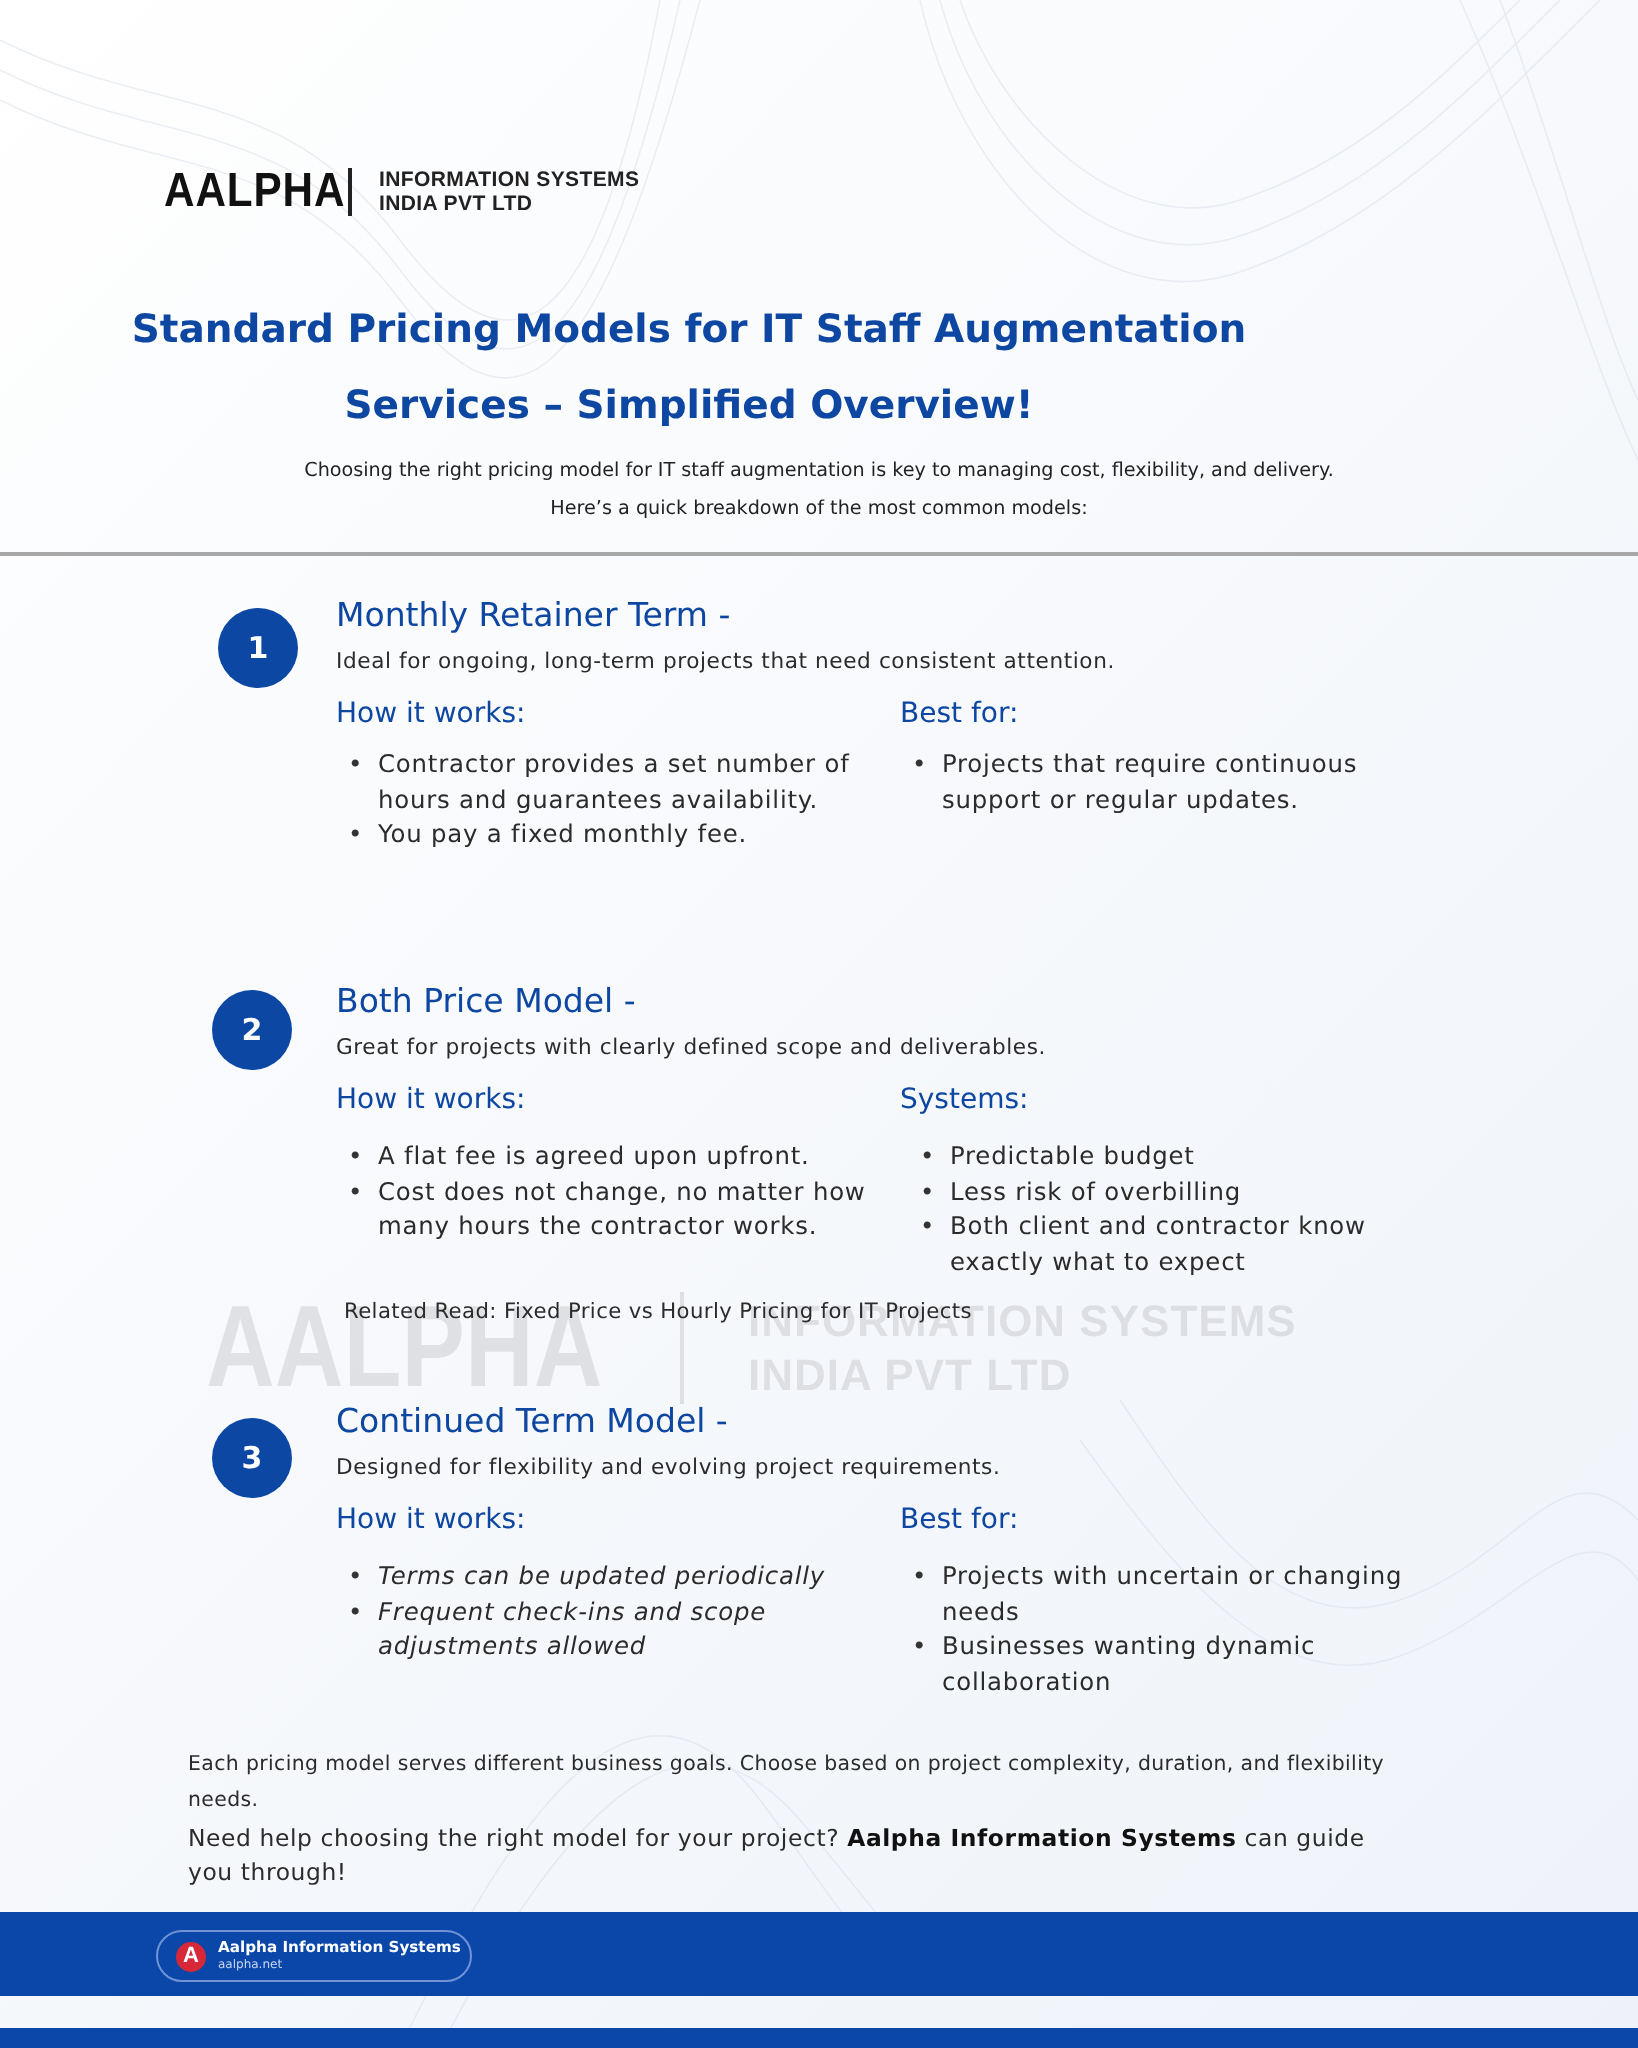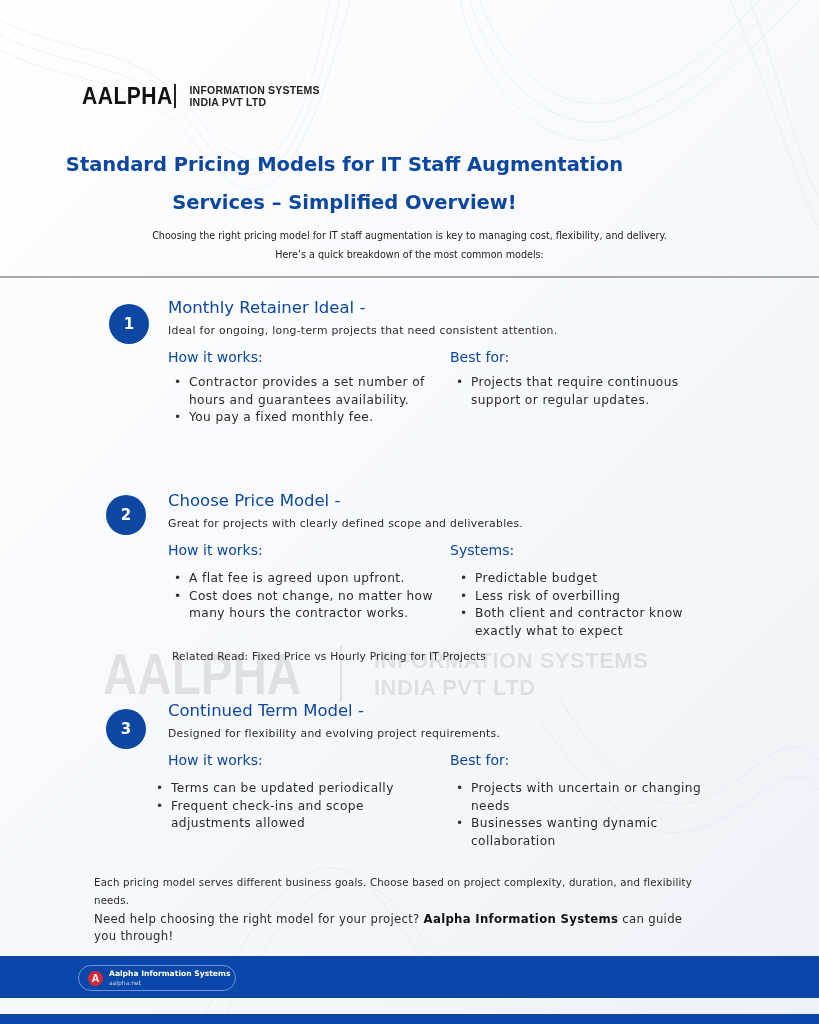--- a/index.html
+++ b/index.html
@@ -155,36 +155,36 @@
   <div class="wm-main">AALPHA</div>
   <div class="wm-sep"></div>
   <div class="wm-sub">
     <div>INFORMATION SYSTEMS</div>
     <div>INDIA PVT LTD</div>
   </div>
 </div>
 
 <div class="section" style="top:298px; height:150px;">
   <div class="num-circle" style="top:6px;">1</div>
-  <div class="sec-title">Monthly Retainer Ideal -</div>
+  <div class="sec-title">Monthly Retainer Term -</div>
   <div class="sec-desc">Ideal for ongoing, long-term projects that need consistent attention.</div>
   <div class="col-head" style="left:63px; top:51px;">How it works:</div>
   <ul class="col-list" style="left:63px; top:76px; width:280px;">
     <li>Contractor provides a set number of hours and guarantees availability.</li>
     <li>You pay a fixed monthly fee.</li>
   </ul>
   <div class="col-head" style="left:345px; top:51px;">Best for:</div>
   <ul class="col-list" style="left:345px; top:76px; width:270px;">
     <li>Projects that require continuous support or regular updates.</li>
   </ul>
 </div>
 
 <div class="section" style="top:491px; height:155px;">
   <div class="num-circle" style="top:4px; left:1px;">2</div>
-  <div class="sec-title">Choose Price Model -</div>
+  <div class="sec-title">Both Price Model -</div>
   <div class="sec-desc">Great for projects with clearly defined scope and deliverables.</div>
   <div class="col-head" style="left:63px; top:51px;">How it works:</div>
   <ul class="col-list" style="left:63px; top:79px; width:280px;">
     <li>A flat fee is agreed upon upfront.</li>
     <li>Cost does not change, no matter how many hours the contractor works.</li>
   </ul>
   <div class="col-head" style="left:345px; top:51px;">Systems:</div>
   <ul class="col-list" style="left:349px; top:79px; width:275px;">
     <li>Predictable budget</li>
     <li>Less risk of overbilling</li>
@@ -192,21 +192,21 @@
   </ul>
 </div>
 
 <div class="related">Related Read: Fixed Price vs Hourly Pricing for IT Projects</div>
 
 <div class="section" style="top:701px; height:155px;">
   <div class="num-circle" style="top:8px; left:1px;">3</div>
   <div class="sec-title">Continued Term Model -</div>
   <div class="sec-desc">Designed for flexibility and evolving project requirements.</div>
   <div class="col-head" style="left:63px; top:51px;">How it works:</div>
-  <ul class="col-list" style="left:45px; top:79px; width:260px;">
+  <ul class="col-list" style="left:63px; top:79px; width:260px;font-style:italic;">
     <li>Terms can be updated periodically</li>
     <li>Frequent check-ins and scope adjustments allowed</li>
   </ul>
   <div class="col-head" style="left:345px; top:51px;">Best for:</div>
   <ul class="col-list" style="left:345px; top:79px; width:260px;">
     <li>Projects with uncertain or changing needs</li>
     <li>Businesses wanting dynamic collaboration</li>
   </ul>
 </div>
 

